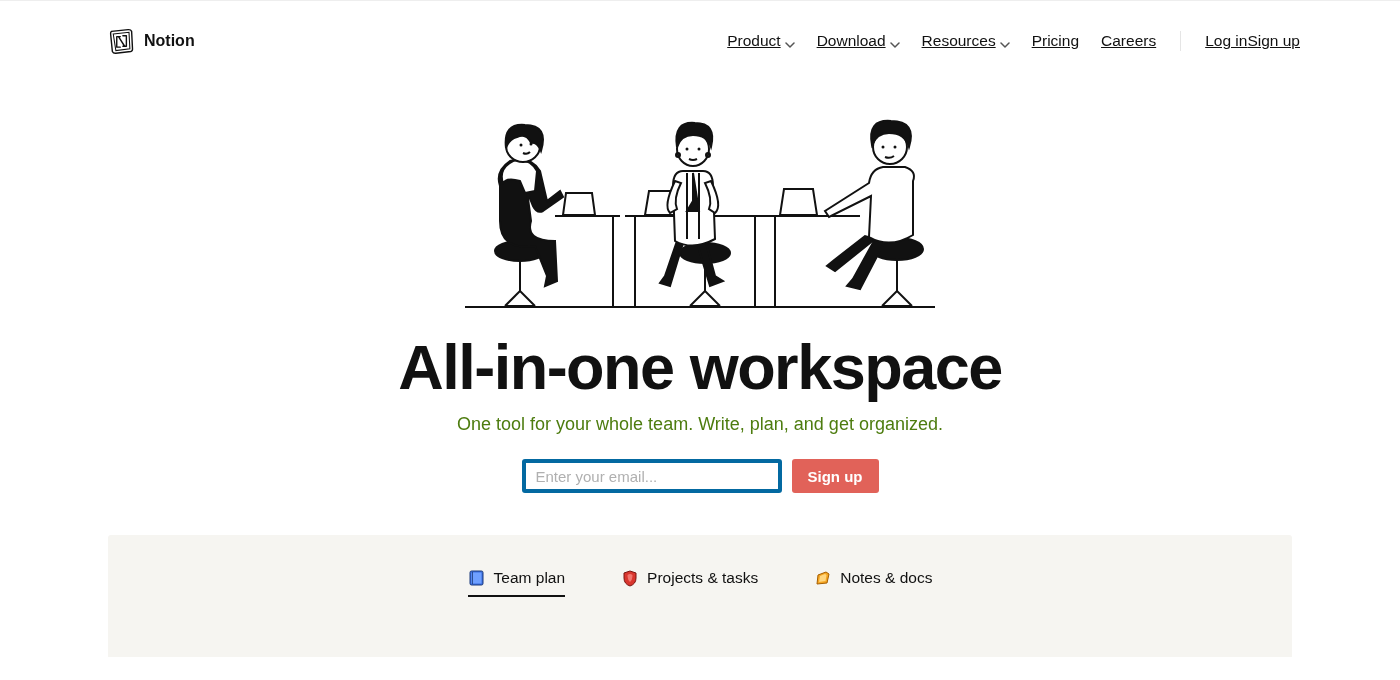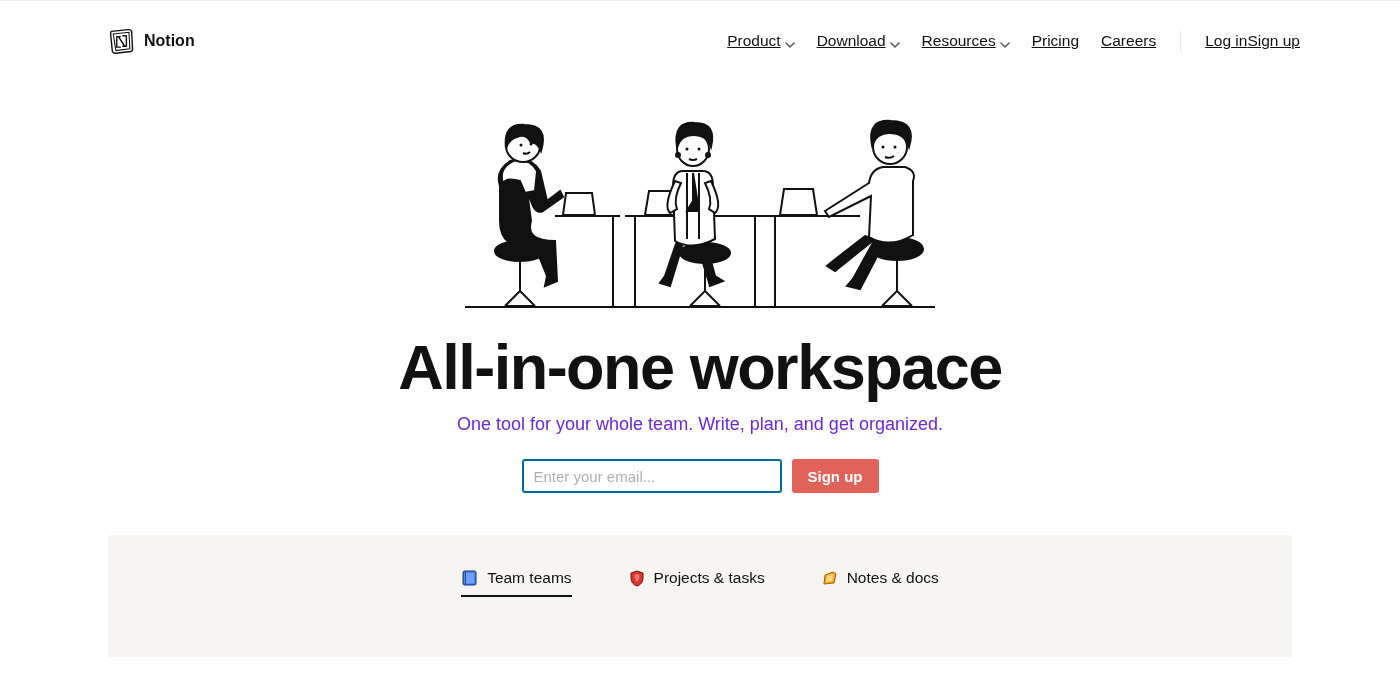--- a/index.html
+++ b/index.html
@@ -85,33 +85,33 @@
     .hero-title {
       font-size: 63px;
       font-weight: 700;
       letter-spacing: -1.5px;
       color: #111;
       margin-top: 22px;
       line-height: 1.1;
     }
     .hero-sub {
       font-size: 18px;
-      color: #6d28d9;
+      color: #4d7c0f;
       margin-top: 12px;
     }
     .signup-row {
       display: flex;
       justify-content: center;
       gap: 10px;
       margin-top: 24px;
     }
     .email-input {
       width: 260px;
       height: 34px;
-      border: 2px solid #0369a1;
+      border: 4px solid #0369a1;
       border-radius: 3px;
       padding: 0 10px;
       font-size: 15px;
       color: #333;
     }
     .email-input::placeholder {
       color: #b0b0b0;
     }
     .signup-btn {
       height: 34px;
@@ -320,21 +320,21 @@
 <section class="tabs-section">
   <div class="tabs-row">
     <div class="tab active">
       <span class="tab-icon">
         <svg viewBox="0 0 18 18" width="18" height="18">
           <rect x="2" y="2" width="13" height="14" rx="1.5" fill="#3b6fe0" stroke="#1c3a7a" stroke-width="1"></rect>
           <rect x="3.5" y="3.5" width="10" height="11" rx="0.5" fill="#6fa0ff"></rect>
           <line x1="4.5" y1="3" x2="4.5" y2="15" stroke="#1c3a7a" stroke-width="0.8"></line>
         </svg>
       </span>
-      <span>Team teams</span>
+      <span>Team plan</span>
     </div>
     <div class="tab">
       <span class="tab-icon">
         <svg viewBox="0 0 18 18" width="18" height="18">
           <path d="M9 2 L15 4 L15 9 Q15 15 9 17 Q3 15 3 9 L3 4 Z" fill="#d9362e" stroke="#7a1410" stroke-width="1"></path>
           <path d="M6.5 6 Q9 4 11.5 6 Q11.5 11 9 13 Q6.5 11 6.5 6 Z" fill="#f0766f"></path>
         </svg>
       </span>
       <span>Projects &amp; tasks</span>
     </div>

